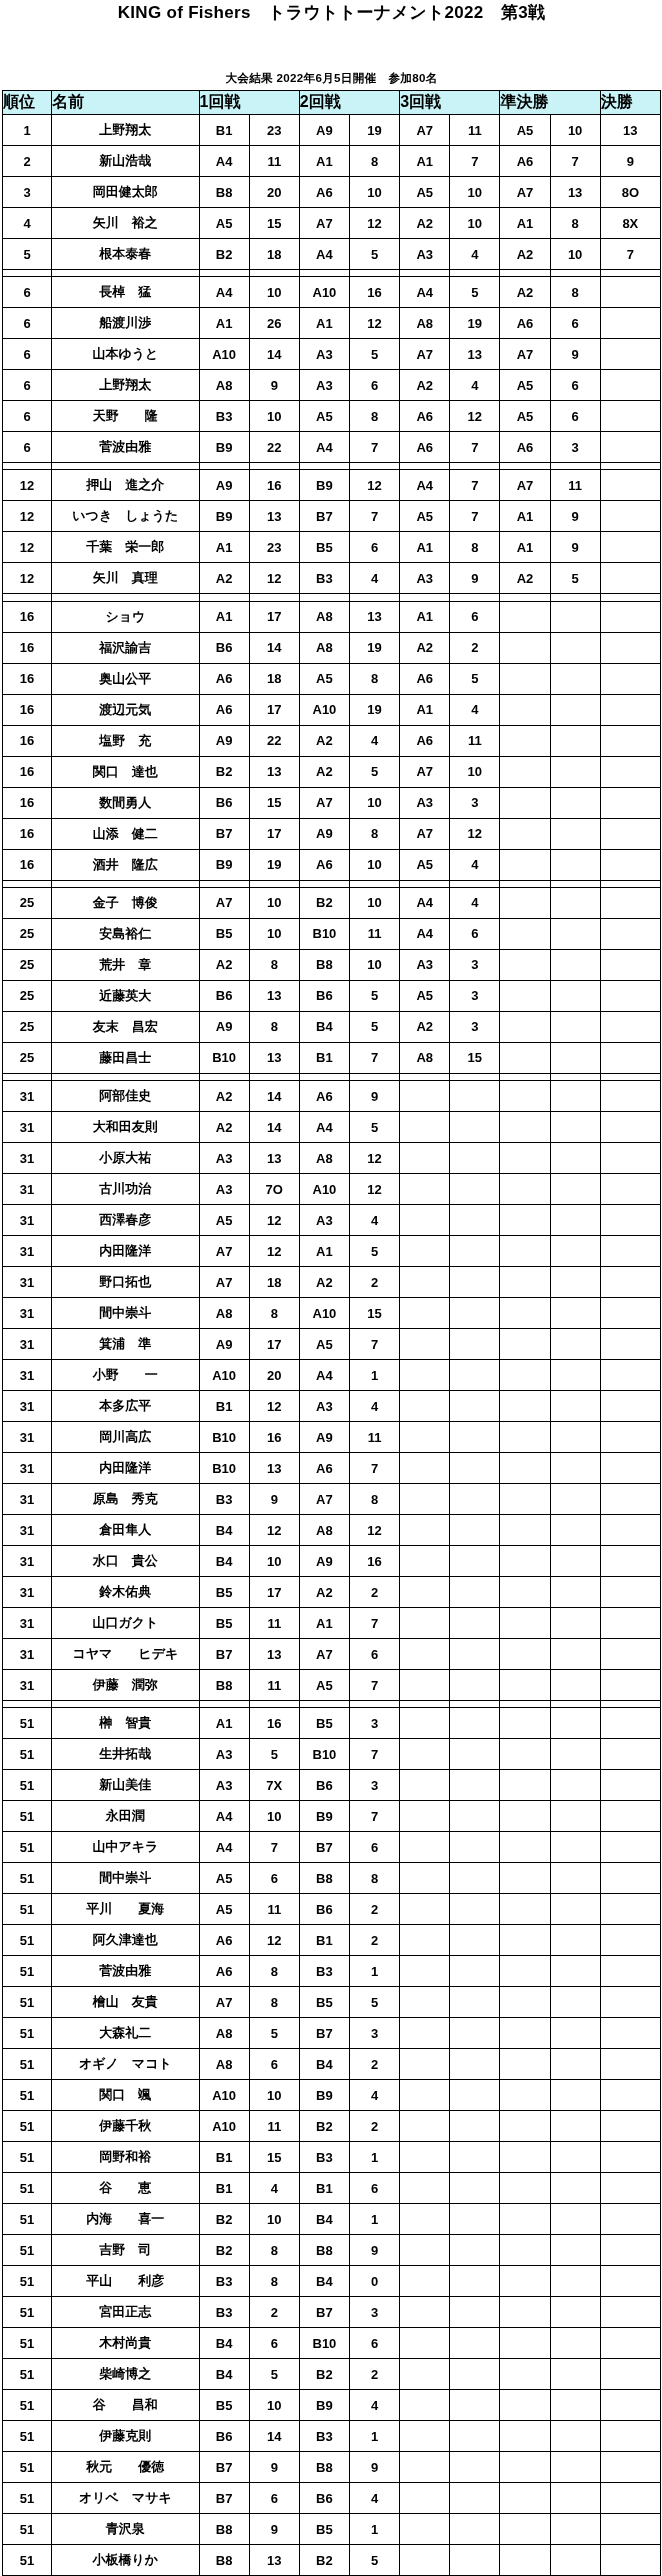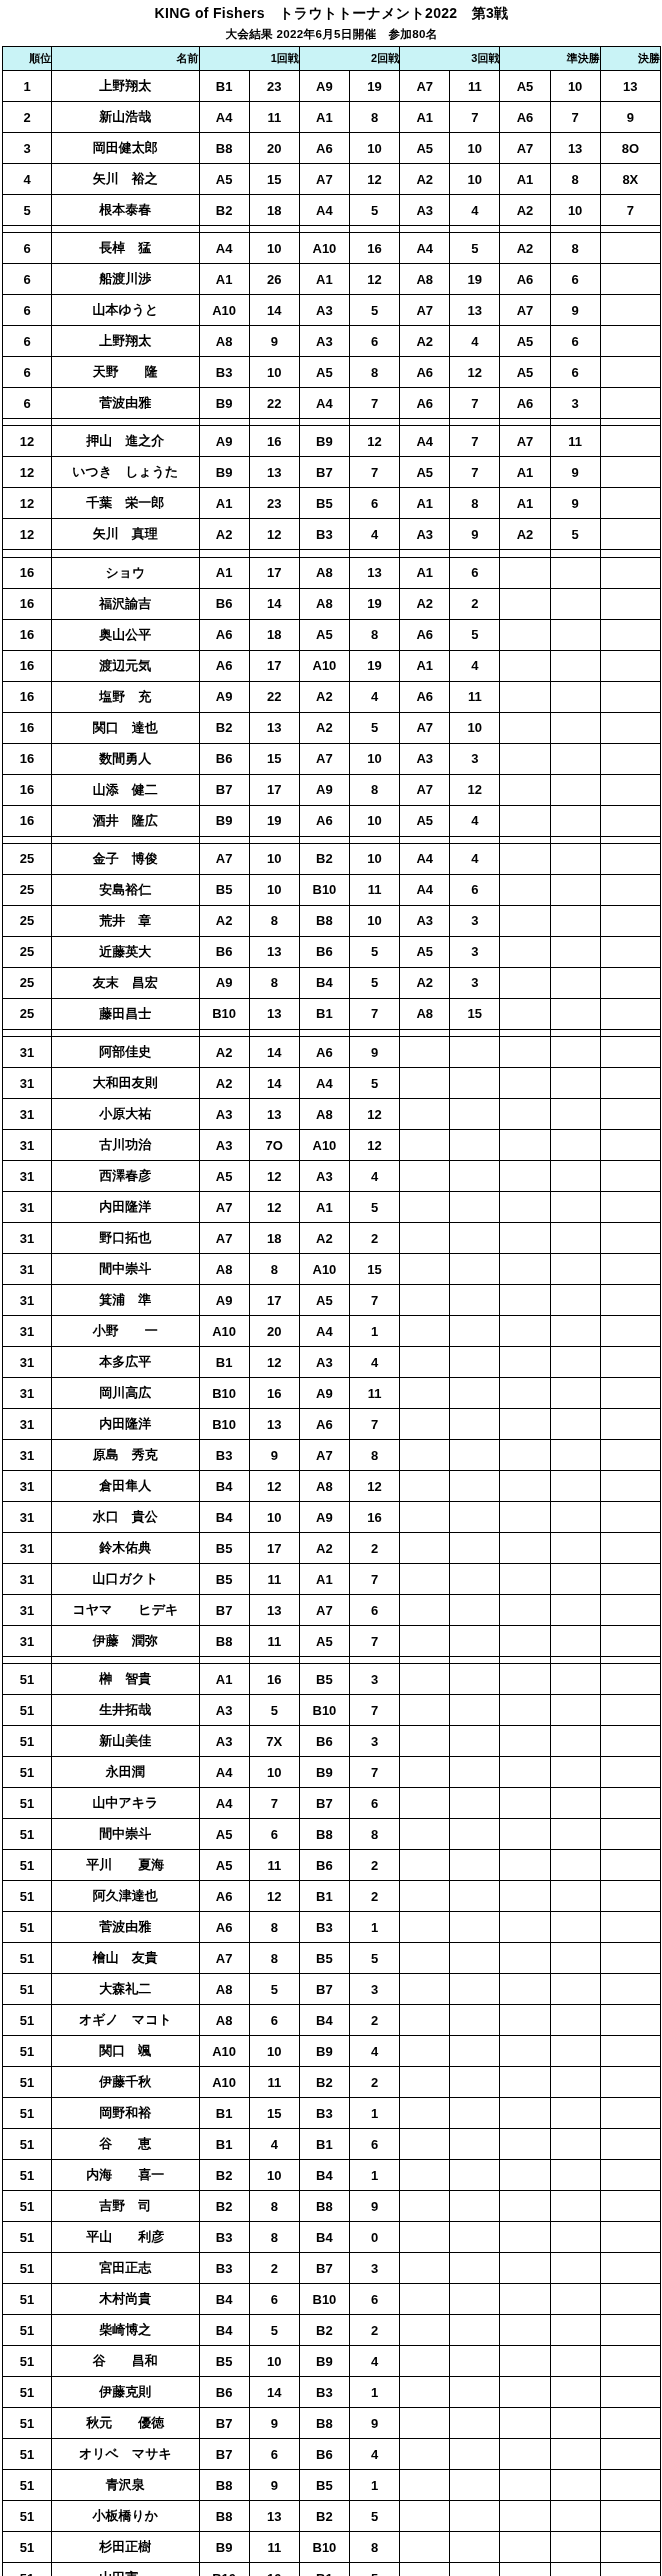--- a/index.html
+++ b/index.html
@@ -9,44 +9,45 @@
     width: 663px;
   }
   body {
     font-family: "Liberation Sans", "DejaVu Sans", sans-serif;
     font-weight: bold;
     color: #000000;
   }
   .title-block { padding-top: 3.4px; }
   .doc-title {
     text-align: center;
-    font-size: 14px;
+    font-size: 17px;
     line-height: 20.5px;
     letter-spacing: 0.3px;
   }
   .doc-subtitle {
     text-align: center;
     font-size: 11.6px;
     line-height: 20.5px;
     letter-spacing: 0.3px;
+    margin-top: 44px;
   }
   table.results {
     border-collapse: collapse;
     table-layout: fixed;
     width: 659px;
     margin: 2.1px auto 0 auto;
     border: 1.4px solid #000000;
   }
   table.results th {
     background: #c9f3f6;
     border: 0.7px solid #000000;
     border-bottom: 1.4px solid #000000;
     height: 22.6px;
-    font-size: 11px;
-    text-align: right;
+    font-size: 16px;
+    text-align: left;
     padding: 0;
     overflow: hidden;
     white-space: nowrap;
   }
   table.results td {
     border: 0.7px solid #000000;
     font-size: 13px;
     text-align: center;
     padding: 0;
     overflow: hidden;

